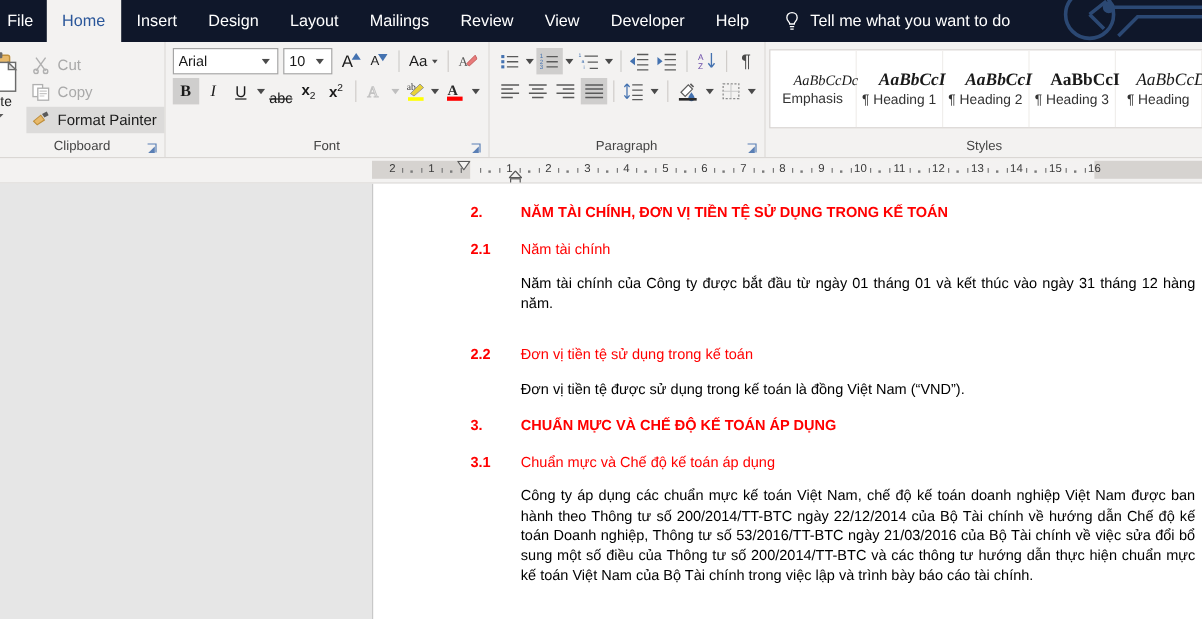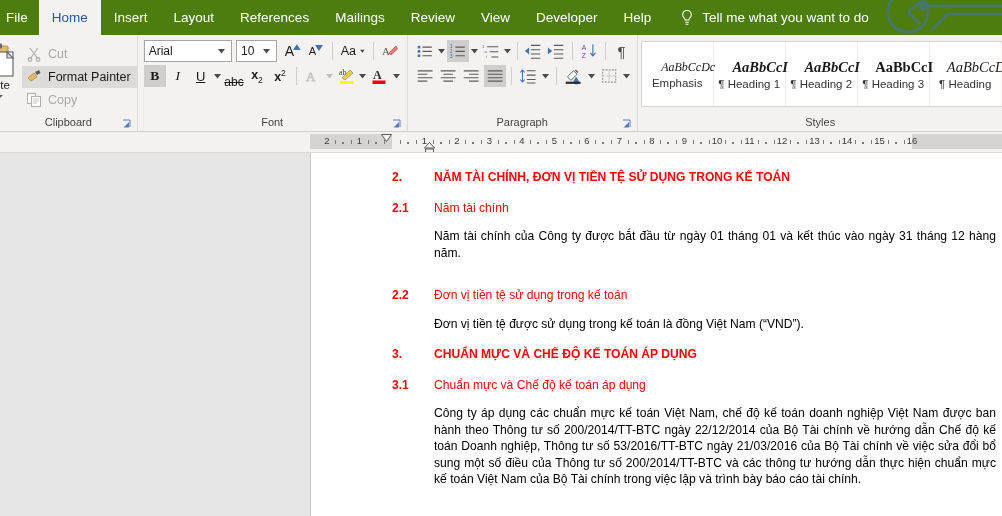--- a/index.html
+++ b/index.html
@@ -8,21 +8,21 @@
     overflow: hidden;
     font-family: "Liberation Sans", sans-serif;
     background: #ffffff;
   }
   #app { position: relative; width: 1002px; height: 516px; }
 
   
   .tabbar {
     position: relative;
     height: 35px;
-    background: #4d7c0f;
+    background: #0f172a;
     display: flex;
     align-items: flex-end;
     overflow: hidden;
     text-align: center;
   }
   .tab-deco {
     position: absolute; right: 0; top: 0; width: 130px; height: 35px;
     pointer-events: none; opacity: .55;
   }
   .tab {
@@ -239,24 +239,24 @@
     <div class="tab file">
         <span>File</span>
       </div>
     <div class="tab active">
         <span>Home</span>
       </div>
     <div class="tab">
         <span>Insert</span>
       </div>
     <div class="tab">
+        <span>Design</span>
+      </div>
+    <div class="tab">
         <span>Layout</span>
-      </div>
-    <div class="tab">
-        <span>References</span>
       </div>
     <div class="tab">
         <span>Mailings</span>
       </div>
     <div class="tab">
         <span>Review</span>
       </div>
     <div class="tab">
         <span>View</span>
       </div>
@@ -295,34 +295,34 @@
           <div class="clip-cmd">
             <svg class="clip-ico" viewBox="0 0 16 16">
               <g stroke="#b0b0b0" stroke-width="1.2" fill="none">
                 <path d="M4 2 L12 13 M12 2 L4 13"></path>
                   <circle cx="4" cy="13.5" r="1.8"></circle>
                   <circle cx="12" cy="13.5" r="1.8"></circle>
               </g>
             </svg>
             <span>Cut</span>
           </div>
-          <div class="clip-cmd enabled hover">
-            <svg class="clip-ico" viewBox="0 0 16 16">
-              <path d="M2 9 L8 4 L11 8 L5 12 z" fill="#e8b96a" stroke="#bf8f3c" stroke-width=".9"></path>
-              <path d="M9 3 L13 1 L14.5 4 L11 6 z" fill="#5a5a5a"></path>
-            </svg>
-            <span>Format Painter</span>
-          </div>
           <div class="clip-cmd">
             <svg class="clip-ico" viewBox="0 0 16 16">
               <rect x="1.5" y="1.5" width="8" height="10" fill="#fff" stroke="#b0b0b0" stroke-width="1.1"></rect>
               <rect x="5.5" y="4.5" width="9" height="10" fill="#fff" stroke="#b0b0b0" stroke-width="1.1"></rect>
               <path d="M7 7h6M7 9h6M7 11h4" stroke="#c6c6c6" stroke-width="1"></path>
             </svg>
             <span>Copy</span>
+          </div>
+          <div class="clip-cmd enabled hover">
+            <svg class="clip-ico" viewBox="0 0 16 16">
+              <path d="M2 9 L8 4 L11 8 L5 12 z" fill="#e8b96a" stroke="#bf8f3c" stroke-width=".9"></path>
+              <path d="M9 3 L13 1 L14.5 4 L11 6 z" fill="#5a5a5a"></path>
+            </svg>
+            <span>Format Painter</span>
           </div>
         </div>
       </div>
       <div class="group-label">
         <span>Clipboard</span>
         <svg class="dialog-launcher" viewBox="0 0 10 10">
           <path d="M1 1 h7 v7" fill="none" stroke="#5a7fb5" stroke-width="1"></path>
             <path d="M1.5 8.5 L7 3 v5.5z" fill="#5a7fb5"></path>
         </svg>
       </div>

